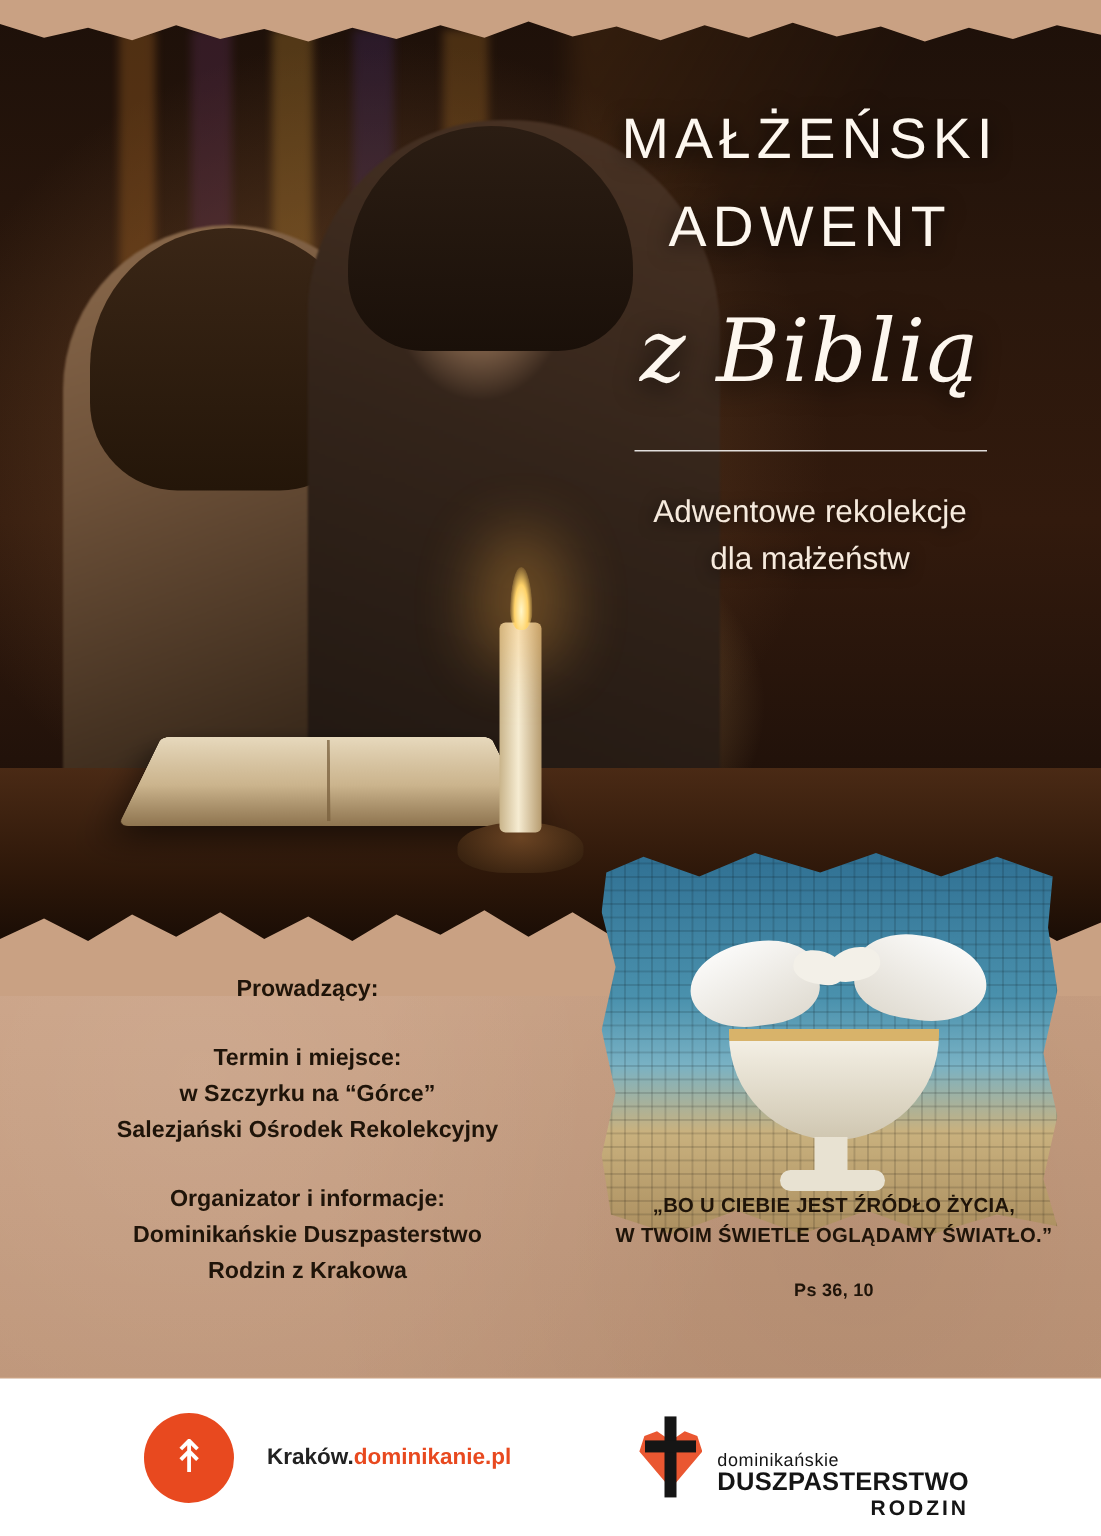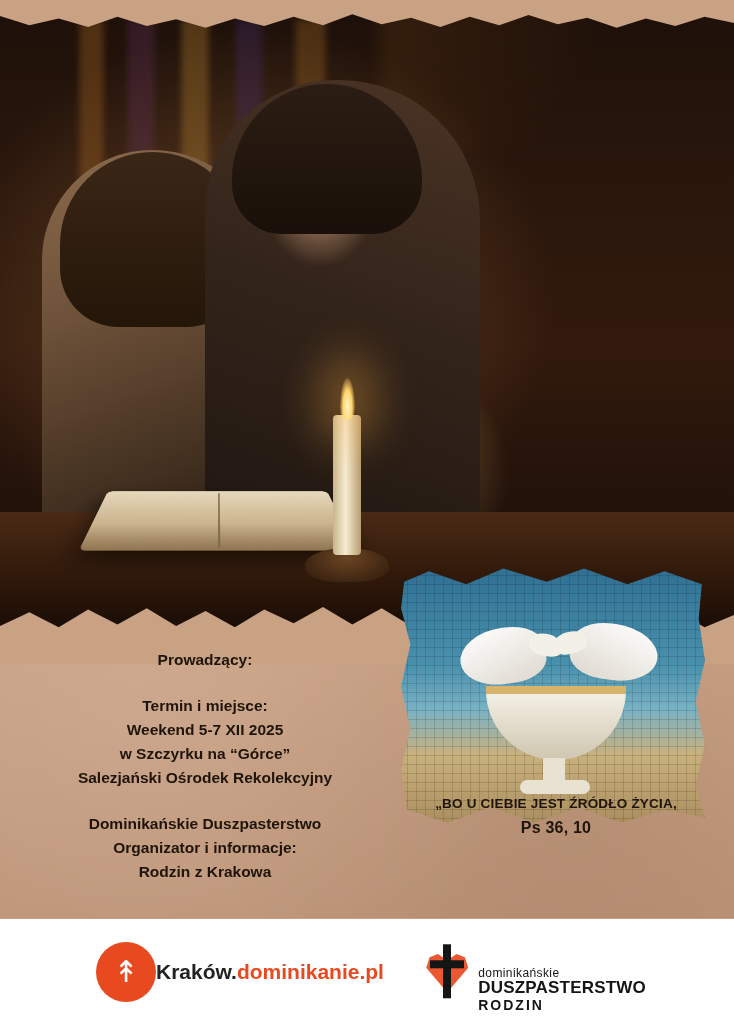--- a/index.html
+++ b/index.html
@@ -273,21 +273,21 @@
     left: 398px; top: 794px;
     width: 316px;
     text-align: center;
     color: #1f1409;
     font-size: 13.5px;
     font-weight: bold;
     line-height: 1.5;
     letter-spacing: .2px;
     z-index: 6;
   }
-  .verse .ref { font-size: 16px; margin-top: 2px; }
+  .verse .ref { font-size: 12px; margin-top: 16px; }
 
   
   .footer {
     position: absolute;
     left: 0; bottom: 0;
     width: 734px; height: 105px;
     background: #ffffff;
     display: flex;
     align-items: center;
     z-index: 7;
@@ -301,21 +301,22 @@
     background: #e8491f;
     position: relative;
     flex: none;
   }
   .circle-logo .arrow {
     position: absolute; left: 50%; top: 50%;
     transform: translate(-50%,-50%);
     color: #fff; font-size: 30px; line-height: 1;
   }
   .site {
-    font-size: 21px;
+    margin-left: 22px;
+    font-size: 15px;
     font-weight: bold;
     color: #222;
     white-space: nowrap;
   }
   .site .accent { color: #e8491f; }
 
   .footer-right {
     position: absolute;
     right: 88px; top: 50%;
     transform: translateY(-50%);
@@ -335,21 +336,21 @@
   }
   .dp-mark .cross {
     position: absolute; left: 19px; top: 2px; width: 8px; height: 54px; background: #151515;
   }
   .dp-mark .cross2 {
     position: absolute; left: 6px; top: 18px; width: 34px; height: 8px; background: #151515;
   }
   .dp-text { line-height: 1.08; color: #151515; }
   .dp-text .l1 { font-size: 12px; letter-spacing: .4px; margin-top: 37px; }
   .dp-text .l2 { font-size: 17px; font-weight: bold; letter-spacing: .2px; }
-  .dp-text .l3 { font-size: 14px; font-weight: bold; letter-spacing: 2px; }
+  .dp-text .l3 { font-size: 14px; font-weight: bold; letter-spacing: 2px; text-align: right; }
 </style>
 </head>
 <body>
 
 <div class="poster">
 
   <div class="photo-area">
     <div class="glass"></div>
     <div class="glass2"></div>
     <div class="person-w"></div>
@@ -360,48 +361,58 @@
     <div class="book"></div>
     <div class="candle-base"></div>
     <div class="candle"></div>
     <div class="flame"></div>
   </div>
 
   <div class="tear-top"></div>
   <div class="tear-bottom"></div>
   <div class="paper"></div>
 
+  <div class="headline">
+    <div class="title-1">MAŁŻEŃSKI</div>
+    <div class="title-2">ADWENT</div>
+    <div class="title-script">z Biblią</div>
+    <div class="rule"></div>
+    <div class="subtitle">
+      <div>Adwentowe rekolekcje</div>
+      <div>dla małżeństw</div>
+    </div>
+  </div>
 
   <div class="info">
     <div class="block">
       <div>Prowadzący:</div>
     </div>
     <div class="block">
       <div>Termin i miejsce:</div>
-      <div>Weekend 5-7 XII 2025</div>
       <div>w Szczyrku na “Górce”</div>
       <div>Salezjański Ośrodek Rekolekcyjny</div>
     </div>
     <div class="block">
+      <div>Organizator i informacje:</div>
       <div>Dominikańskie Duszpasterstwo</div>
-      <div>Organizator i informacje:</div>
       <div>Rodzin z Krakowa</div>
     </div>
   </div>
 
   <div class="mosaic">
     <div class="dove-l"></div>
     <div class="dove-r"></div>
     <div class="bowl"></div>
     <div class="bowl-stem"></div>
     <div class="bowl-foot"></div>
   </div>
 
   <div class="verse">
     <div>„BO U CIEBIE JEST ŹRÓDŁO ŻYCIA,</div>
+    <div>W TWOIM ŚWIETLE OGLĄDAMY ŚWIATŁO.”</div>
     <div class="ref">Ps 36, 10</div>
   </div>
 
   <div class="footer">
     <div class="footer-left">
       <div class="circle-logo">
         <span class="arrow">↟</span>
       </div>
       <div class="site"><span>Kraków.</span><span class="accent">dominikanie.pl</span></div>
     </div>

